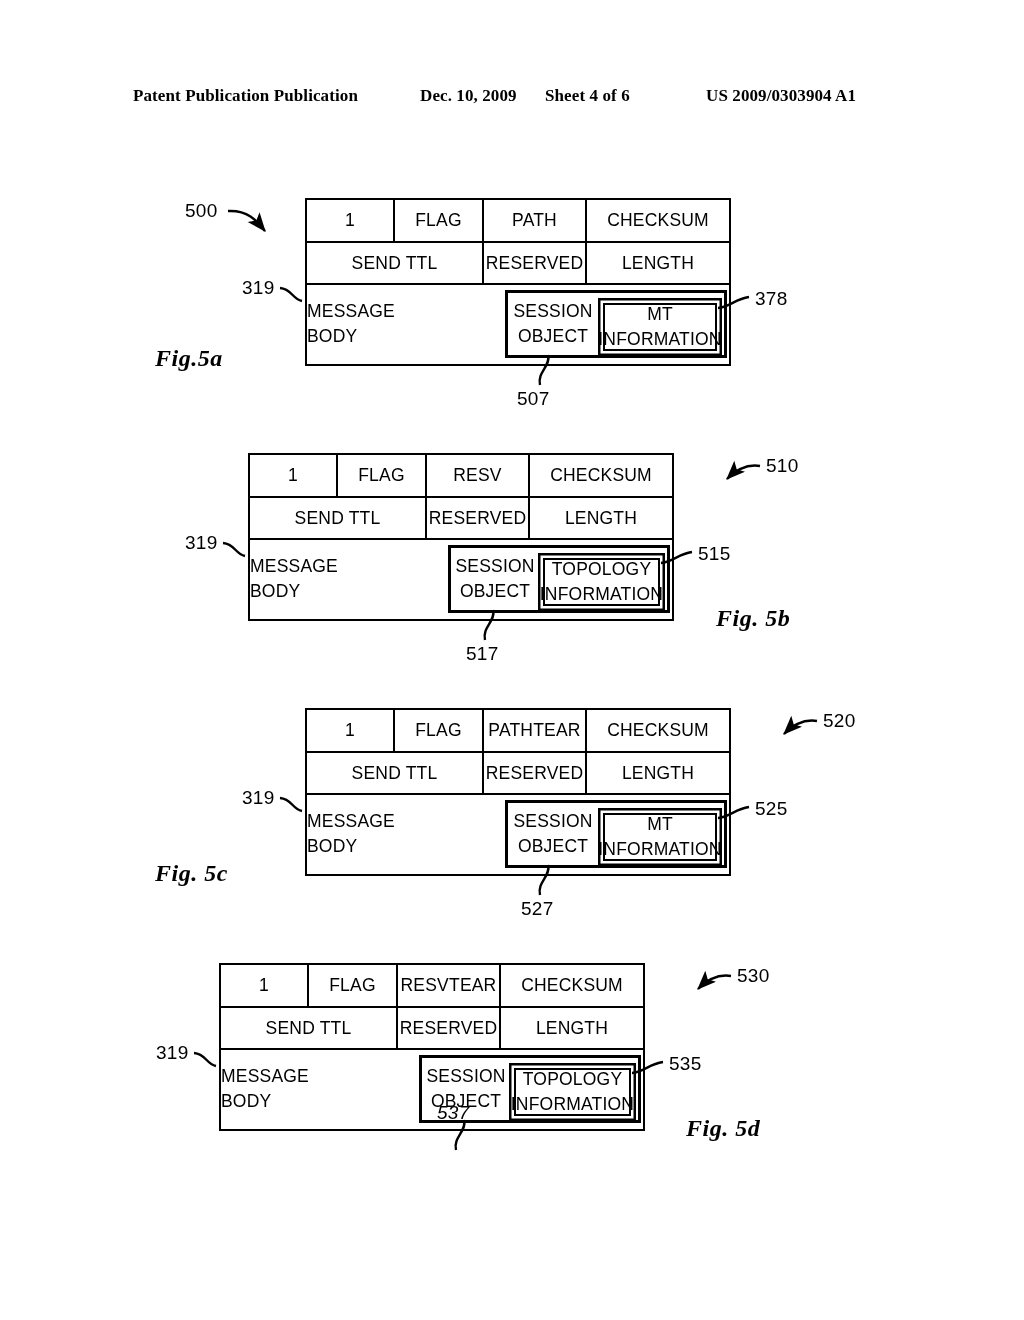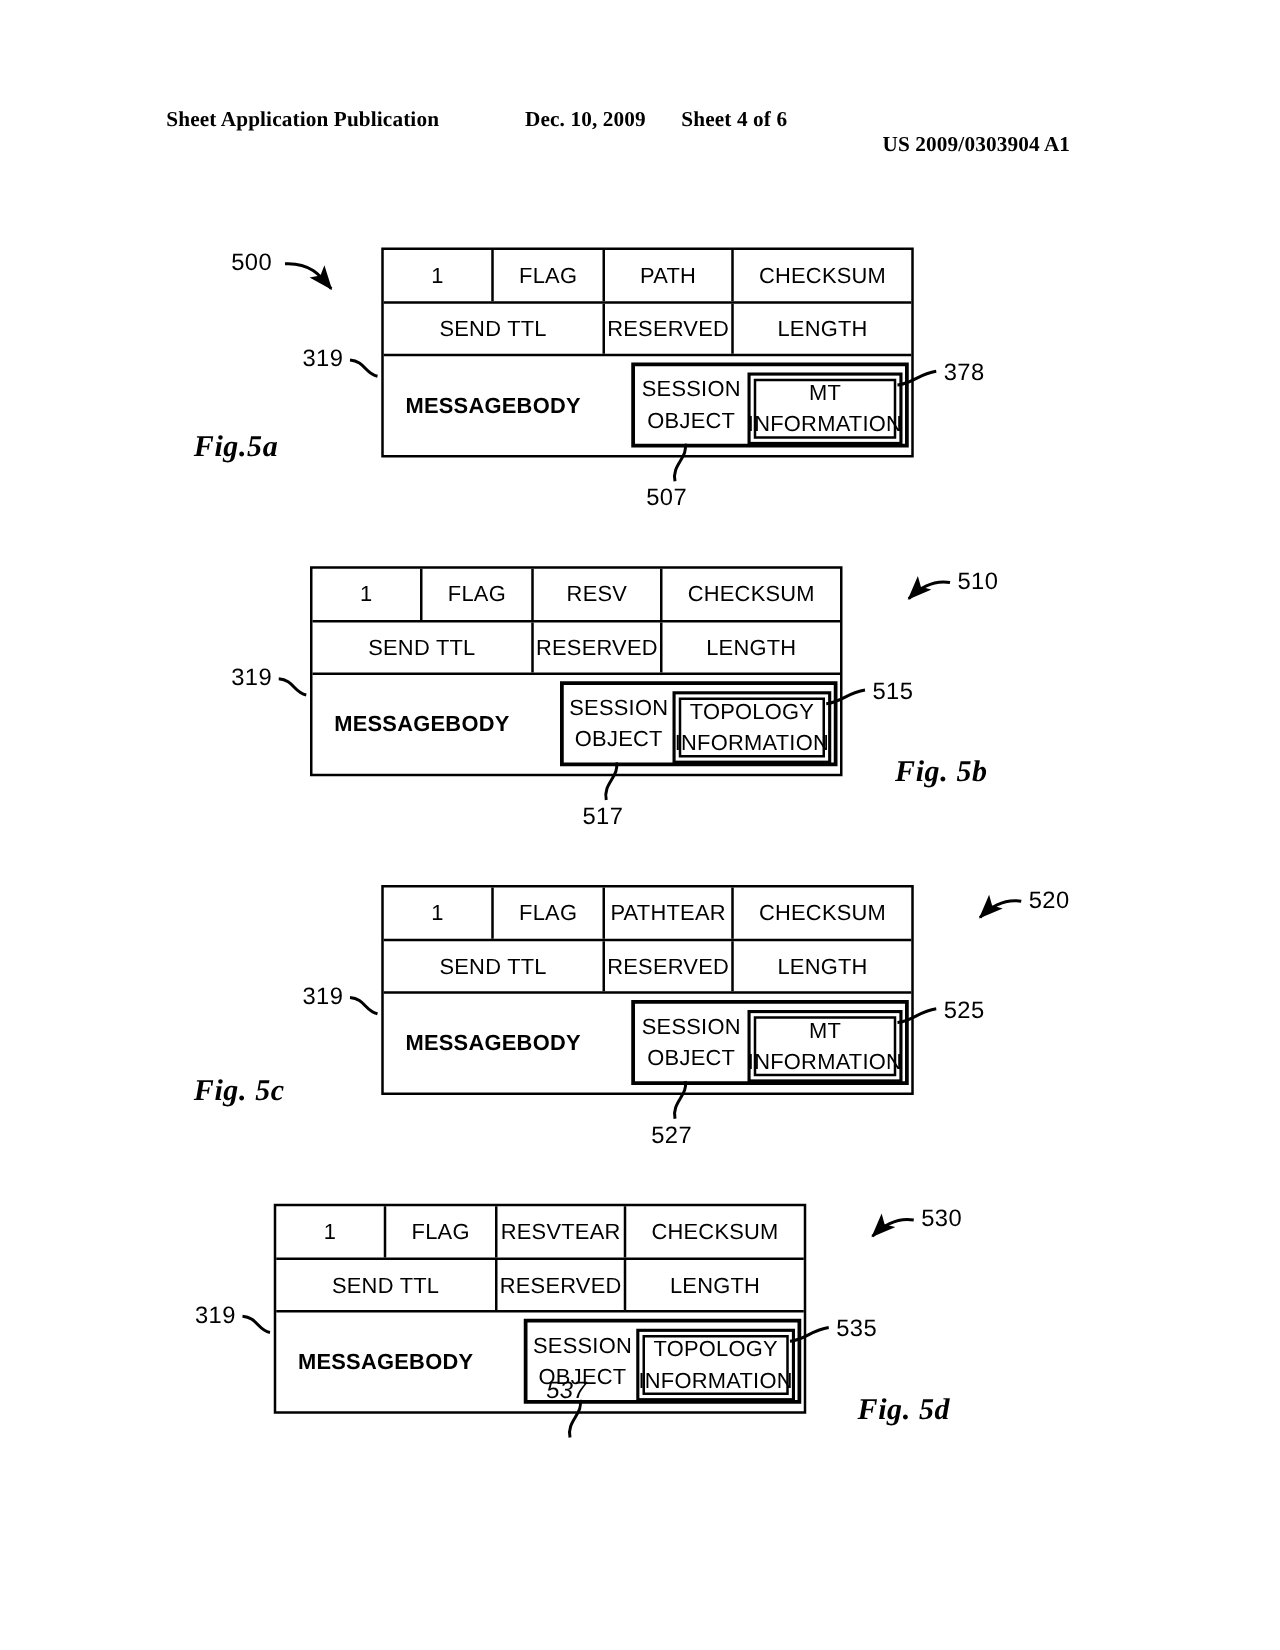--- a/index.html
+++ b/index.html
@@ -25,21 +25,21 @@
     height: 26px;
     font-family: "Liberation Serif", serif;
     font-weight: bold;
     font-size: 17px;
     letter-spacing: 0.1px;
     white-space: nowrap;
   }
   .hdr-pub   { position: absolute; left: 133px; top: 0; }
   .hdr-date  { position: absolute; left: 420px; top: 0; }
   .hdr-sheet { position: absolute; left: 545px; top: 0; }
-  .hdr-num   { position: absolute; left: 706px; top: 0; margin-top: 20px; }
+  .hdr-num   { position: absolute; left: 706px; top: 0; }
 
   
   .figure {
     position: absolute;
   }
 
   
   .packet {
     position: absolute;
     border: 2.5px solid #000;
@@ -68,28 +68,26 @@
   }
 
   
   .prow.body {
     position: relative;
     align-items: stretch;
   }
   .body-label {
     box-sizing: border-box;
     display: flex;
-    flex-direction: row;
-    align-items: center;
+    flex-direction: column;
     justify-content: center;
     font-size: 17.5px;
     line-height: 1.42;
     letter-spacing: 0.2px;
     white-space: nowrap;
-    font-weight: bold;
   }
 
   
   .session-box {
     position: absolute;
     border: 3px solid #000;
     box-sizing: border-box;
     background: #fff;
     display: flex;
     align-items: center;
@@ -149,21 +147,21 @@
     top: 0;
     width: 1024px;
     height: 1320px;
     pointer-events: none;
   }
 </style>
 </head>
 <body>
 
 <div class="page-header">
-  <span class="hdr-pub">Sheet Application Publication</span>
+  <span class="hdr-pub">Patent Publication Publication</span>
   <span class="hdr-date">Dec. 10, 2009</span>
   <span class="hdr-sheet">Sheet 4 of 6</span>
   <span class="hdr-num">US 2009/0303904 A1</span>
 </div>
 
 <div class="figure">
 
   <div class="packet" style="left:305px; top:198px; width:426px; height:168px;">
 
     <div class="prow r1" style="height:43px;">

